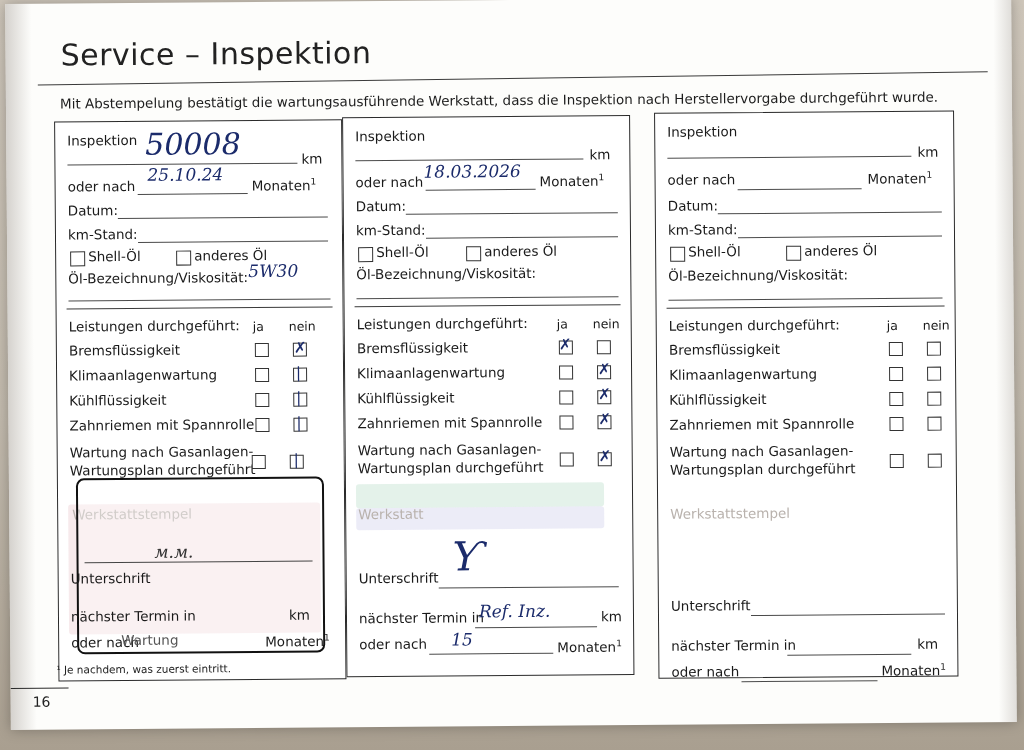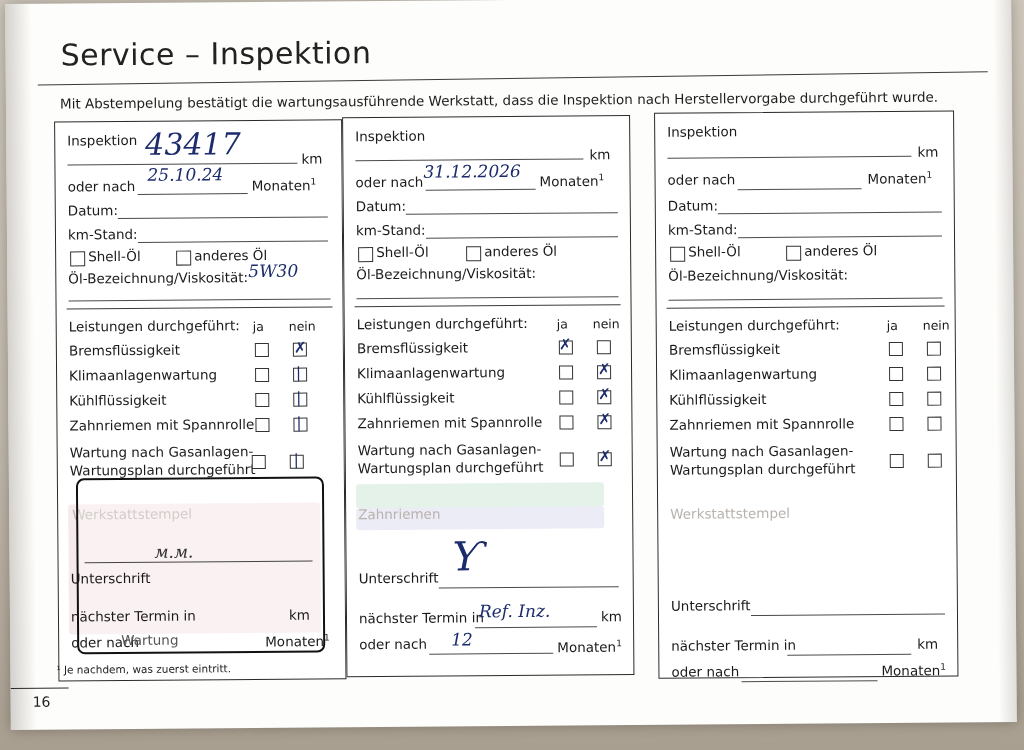--- a/index.html
+++ b/index.html
@@ -119,21 +119,21 @@
   <div id="page">
 
     <div class="title">Service – Inspektion</div>
     <div class="title-rule"></div>
     <div class="intro">Mit Abstempelung bestätigt die wartungsausführende Werkstatt, dass die Inspektion nach Herstellervorgabe durchgeführt wurde.</div>
 
     <div class="box" id="box1">
       <div class="bl" style="left:12px;top:10px;">Inspektion</div>
       <div class="rule" style="left:12px;top:42px;width:230px;"></div>
       <div class="bl" style="left:246px;top:30px;">km</div>
-      <div class="hw big" style="left:90px;top:5px;">43417</div>
+      <div class="hw big" style="left:90px;top:5px;">50008</div>
 
       <div class="bl" style="left:12px;top:56px;">oder nach</div>
       <div class="rule" style="left:82px;top:72px;width:110px;"></div>
       <div class="bl" style="left:196px;top:56px;"><span>Monaten</span><span class="sup">1</span></div>
       <div class="hw med" style="left:92px;top:43px;">25.10.24</div>
 
       <div class="bl" style="left:12px;top:80px;">Datum:</div>
       <div class="rule" style="left:62px;top:96px;width:210px;"></div>
 
       <div class="bl" style="left:12px;top:104px;">km-Stand:</div>
@@ -195,21 +195,21 @@
     </div>
 
     <div class="box" id="box2">
       <div class="bl" style="left:12px;top:10px;">Inspektion</div>
       <div class="rule" style="left:12px;top:42px;width:228px;"></div>
       <div class="bl" style="left:246px;top:30px;">km</div>
 
       <div class="bl" style="left:12px;top:56px;">oder nach</div>
       <div class="rule" style="left:82px;top:72px;width:110px;"></div>
       <div class="bl" style="left:196px;top:56px;"><span>Monaten</span><span class="sup">1</span></div>
-      <div class="hw med" style="left:80px;top:44px;">31.12.2026</div>
+      <div class="hw med" style="left:80px;top:44px;">18.03.2026</div>
 
       <div class="bl" style="left:12px;top:80px;">Datum:</div>
       <div class="rule" style="left:62px;top:96px;width:212px;"></div>
 
       <div class="bl" style="left:12px;top:104px;">km-Stand:</div>
       <div class="rule" style="left:82px;top:120px;width:192px;"></div>
 
       <div class="cb" style="left:14px;top:129px;"></div>
       <div class="bl" style="left:32px;top:126px;">Shell-Öl</div>
       <div class="cb" style="left:122px;top:129px;"></div>
@@ -245,36 +245,36 @@
       <div class="chk-mark" style="left:253px;top:294px;">✗</div>
 
       <div class="bl" style="left:12px;top:324px;">Wartung nach Gasanlagen-</div>
       <div class="bl" style="left:12px;top:342px;">Wartungsplan durchgeführt</div>
       <div class="cb sm" style="left:214px;top:336px;"></div>
       <div class="cb sm" style="left:252px;top:336px;"></div>
       <div class="chk-mark" style="left:253px;top:331px;">✗</div>
 
       <div class="stamp-ghost" style="left:10px;top:366px;width:248px;height:24px;background:rgba(120,190,150,.20);"></div>
       <div class="stamp-ghost" style="left:10px;top:390px;width:248px;height:22px;background:rgba(150,150,210,.18);"></div>
-      <div class="stamp" style="left:12px;top:388px;">Zahnriemen</div>
+      <div class="stamp" style="left:12px;top:388px;">Werkstatt</div>
 
       <div class="hw med" style="left:106px;top:416px;font-size:40px;color:#1b2b6b;">Ƴ</div>
 
       <div class="bl" style="left:12px;top:452px;">Unterschrift</div>
       <div class="rule" style="left:92px;top:470px;width:180px;"></div>
 
       <div class="bl" style="left:12px;top:492px;">nächster Termin in</div>
       <div class="rule" style="left:128px;top:510px;width:122px;"></div>
       <div class="bl" style="left:254px;top:492px;">km</div>
       <div class="hw med" style="left:132px;top:484px;">Ref. Inz.</div>
 
       <div class="bl" style="left:12px;top:518px;">oder nach</div>
       <div class="rule" style="left:82px;top:536px;width:124px;"></div>
       <div class="bl" style="left:210px;top:522px;"><span>Monaten</span><span class="sup">1</span></div>
-      <div class="hw med" style="left:104px;top:512px;">12</div>
+      <div class="hw med" style="left:104px;top:512px;">15</div>
     </div>
 
     <div class="box" id="box3">
       <div class="bl" style="left:12px;top:10px;">Inspektion</div>
       <div class="rule" style="left:12px;top:44px;width:244px;"></div>
       <div class="bl" style="left:262px;top:32px;">km</div>
 
       <div class="bl" style="left:12px;top:58px;">oder nach</div>
       <div class="rule" style="left:82px;top:76px;width:124px;"></div>
       <div class="bl" style="left:212px;top:58px;"><span>Monaten</span><span class="sup">1</span></div>

